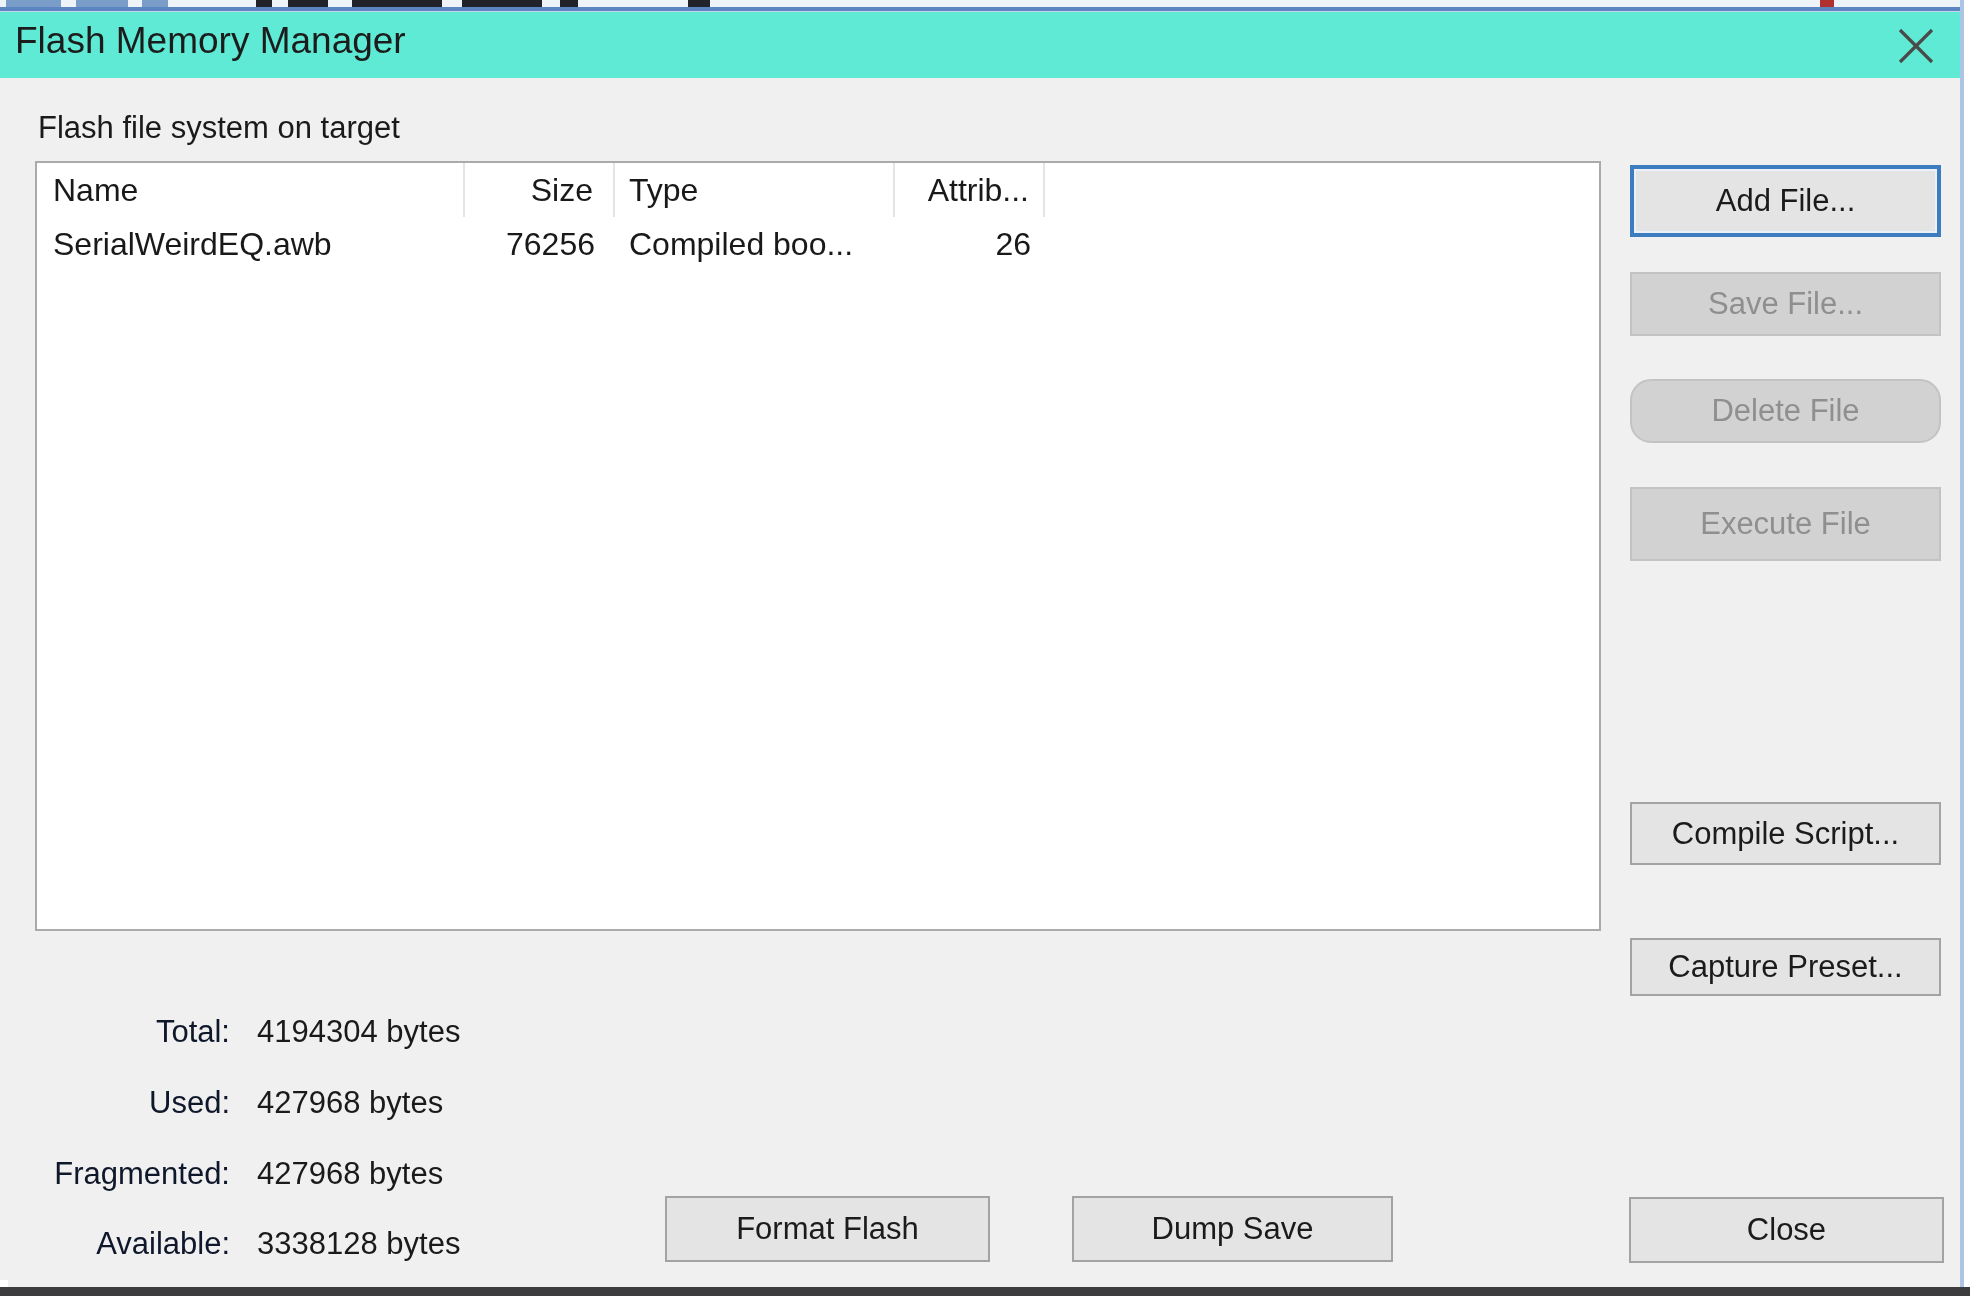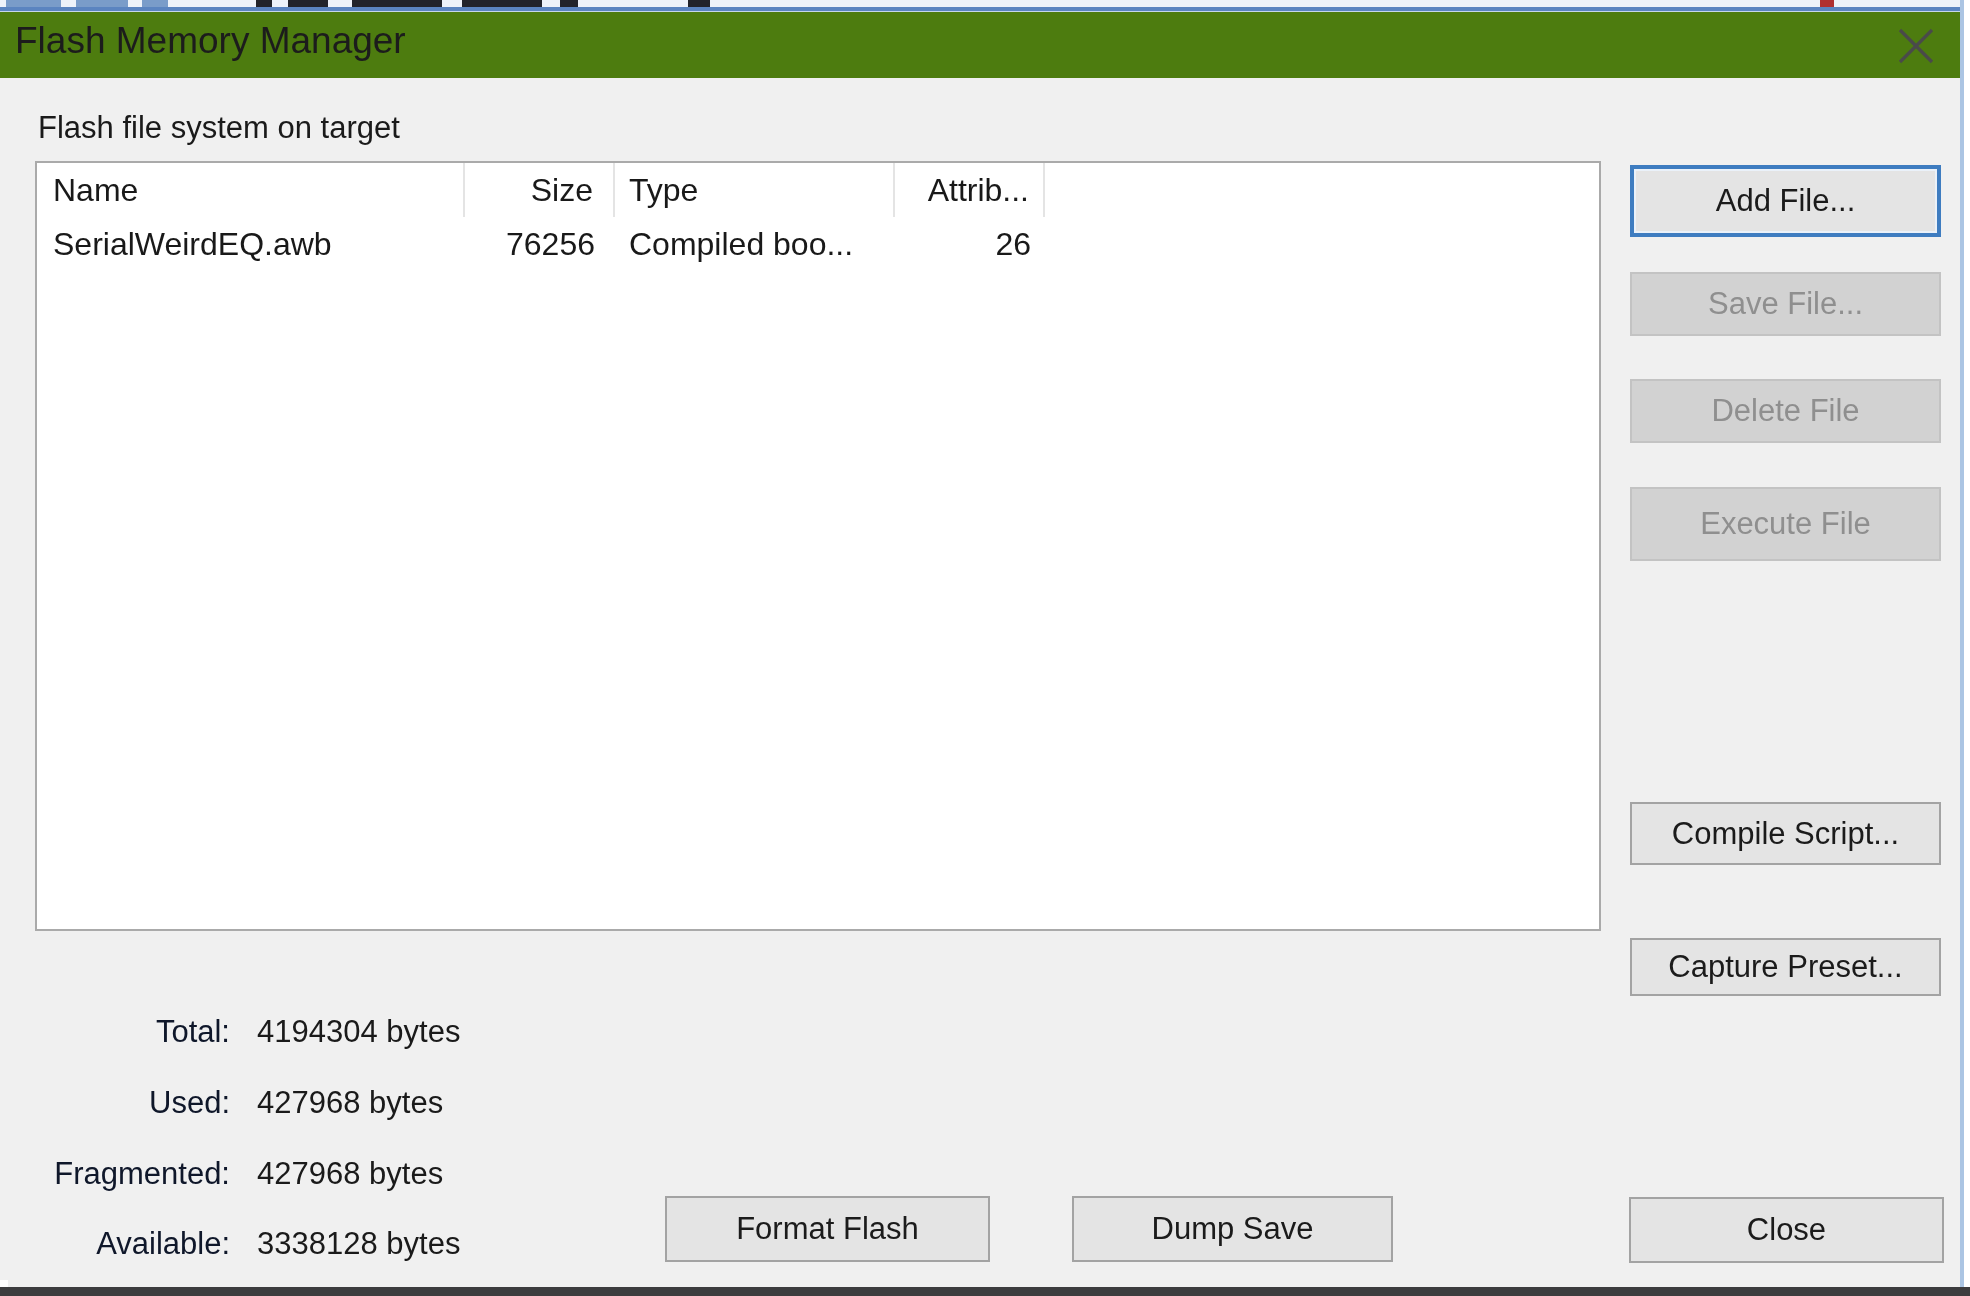--- a/index.html
+++ b/index.html
@@ -23,21 +23,21 @@
   .top-remnant .bluemark { position: absolute; top: 0; height: 7px; background: #7a9cc9; }
   .top-remnant .redmark { position: absolute; top: 0; height: 7px; background: #b03030; }
   .top-remnant .blueline {
     position: absolute; left: 0; top: 7px; width: 1970px; height: 5px;
     background: #5b84c0; border-bottom: 1px solid #c5d6ec;
   }
 
   
   .titlebar {
     position: absolute; left: 0; top: 12px; width: 1970px; height: 66px;
-    background: #4d7c0f;
+    background: #5eead4;
   }
   .title {
     position: absolute; left: 15px; top: 8px;
     font-size: 37px; color: #1c1c1c; letter-spacing: 0px;
   }
   .close-btn {
     position: absolute; right: 28px; top: 10px; width: 52px; height: 48px;
     display: flex; align-items: center; justify-content: center;
     cursor: default;
   }
@@ -81,21 +81,21 @@
   .btn.default {
     border: 4px solid #3e7cc0;
     box-shadow: inset 0 0 0 2px #eaf1f9;
   }
   .btn.disabled {
     background: #d2d2d2; border-color: #c3c3c3; color: #8f8f8f;
   }
 
   .btn-addfile   { left: 1630px; top:  87px; width: 311px; height: 72px; }
   .btn-savefile  { left: 1630px; top: 194px; width: 311px; height: 64px; }
-  .btn-delete    { left: 1630px; top: 301px; width: 311px; height: 64px; }
+  .btn-delete    { left: 1630px; top: 301px; width: 311px; height: 64px; border-radius: 21px; }
   .btn-execute   { left: 1630px; top: 409px; width: 311px; height: 74px; }
   .btn-compile   { left: 1630px; top: 724px; width: 311px; height: 63px; }
   .btn-capture   { left: 1630px; top: 860px; width: 311px; height: 58px; }
   .btn-format    { left:  665px; top: 1118px; width: 325px; height: 66px; }
   .btn-dump      { left: 1072px; top: 1118px; width: 321px; height: 66px; }
   .btn-close     { left: 1629px; top: 1119px; width: 315px; height: 66px; }
 
   
   .stat-row { position: absolute; left: 0; width: 560px; height: 40px; }
   .stat-row .stat-label {

